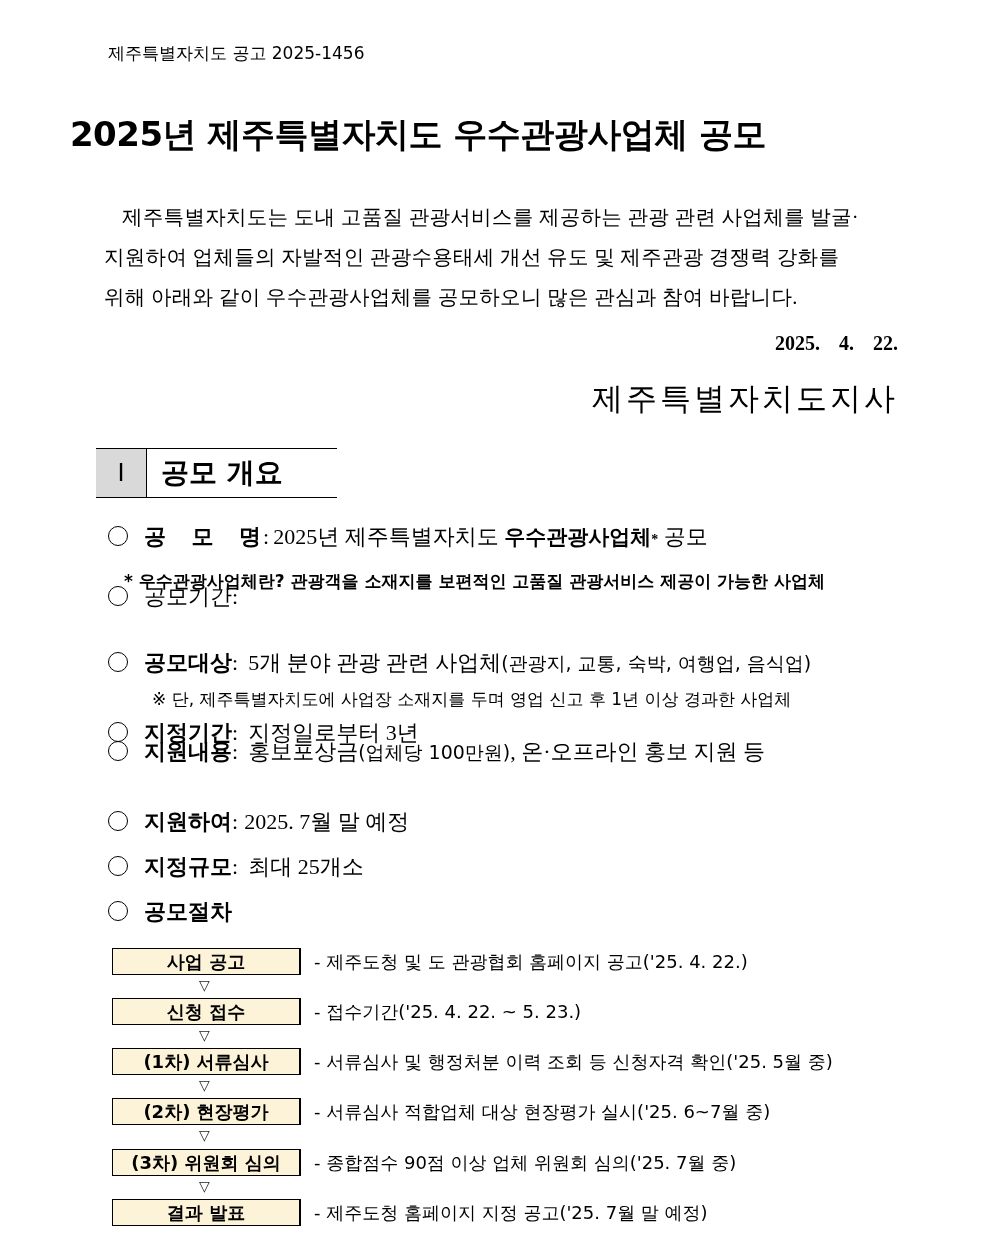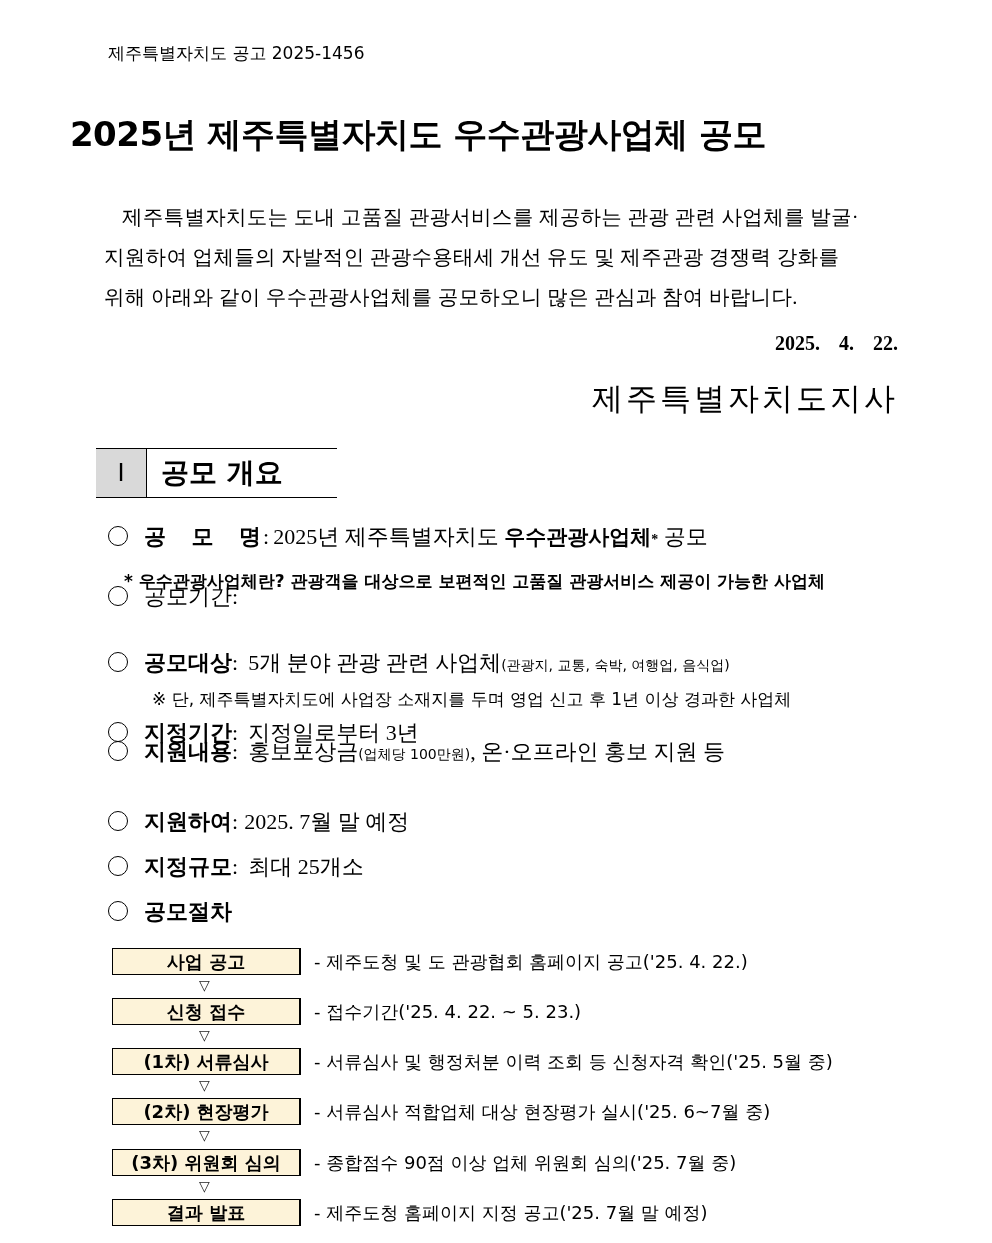--- a/index.html
+++ b/index.html
@@ -19,21 +19,21 @@
 
   #section-header { left: 96px; top: 448px; width: 241px; height: 48px; border-top: 1.5px solid #000; border-bottom: 1.5px solid #000; display: flex; }
   #section-num { width: 50px; background: #d9d9d9; border-right: 1.5px solid #000; display: flex; align-items: center; justify-content: center; font-size: 24px; }
   #section-title { padding-left: 14px; display: flex; align-items: center; font-size: 28px; font-weight: bold; }
 
   .item { left: 108px; font-size: 22px; display: flex; align-items: baseline; }
   .circle { display: inline-block; width: 18px; height: 18px; border: 1.5px solid #000; border-radius: 50%; margin-right: 16px; transform: translateY(2px); }
   .lab { font-weight: bold; }
   .lab-spaced { letter-spacing: 10px; }
   .val { margin-left: 4px; }
-  .small { font-size: 14px; }
+  .small { font-size: 19px; }
   .uline { text-decoration: underline; text-underline-offset: 4px; }
 
   .note { font-size: 17px; }
   #note-1 { left: 124px; top: 570px; font-weight: bold; }
   #note-2 { left: 152px; top: 688px; }
 
   .step-box { position: absolute; left: 112px; width: 189px; height: 27px; background: #fdf3d9; border: 1.5px solid #000; border-right-width: 2px; display: flex; align-items: center; justify-content: center; font-size: 18px; font-weight: bold; box-sizing: border-box; }
   .step-desc { position: absolute; left: 314px; font-size: 18px; white-space: nowrap; }
   .step-arrow { position: absolute; left: 199px; font-size: 14px; color: #222; }
 </style>
@@ -57,21 +57,21 @@
 
 <div class="abs serif item" style="top:522px;">
   <span class="circle"></span>
   <span class="lab lab-spaced">공 모 명</span>
     <span style="margin-left:-8px;">:</span>
   <span class="val" style="white-space:pre;">2025년 제주특별자치도 </span>
   <span class="lab sans" style="font-size:21px;">우수관광사업체</span>
   <sup style="font-size:14px;font-weight:bold;">*</sup>
   <span style="white-space:pre;"> 공모</span>
 </div>
-<div id="note-1" class="abs sans note">* 우수관광사업체란? 관광객을 대상으로 보편적인 고품질 관광서비스 제공이 가능한 사업체</div>
+<div id="note-1" class="abs sans note">* 우수관광사업체란? 관광객을 소재지를 보편적인 고품질 관광서비스 제공이 가능한 사업체</div>
 
 <div class="abs serif item" style="top:582px;">
   <span class="circle"></span>
   <span>공모기간</span>
     <span>:</span>
 </div>
 
 <div class="abs serif item" style="top:648px;">
   <span class="circle"></span>
   <span class="lab">공모대상</span>

